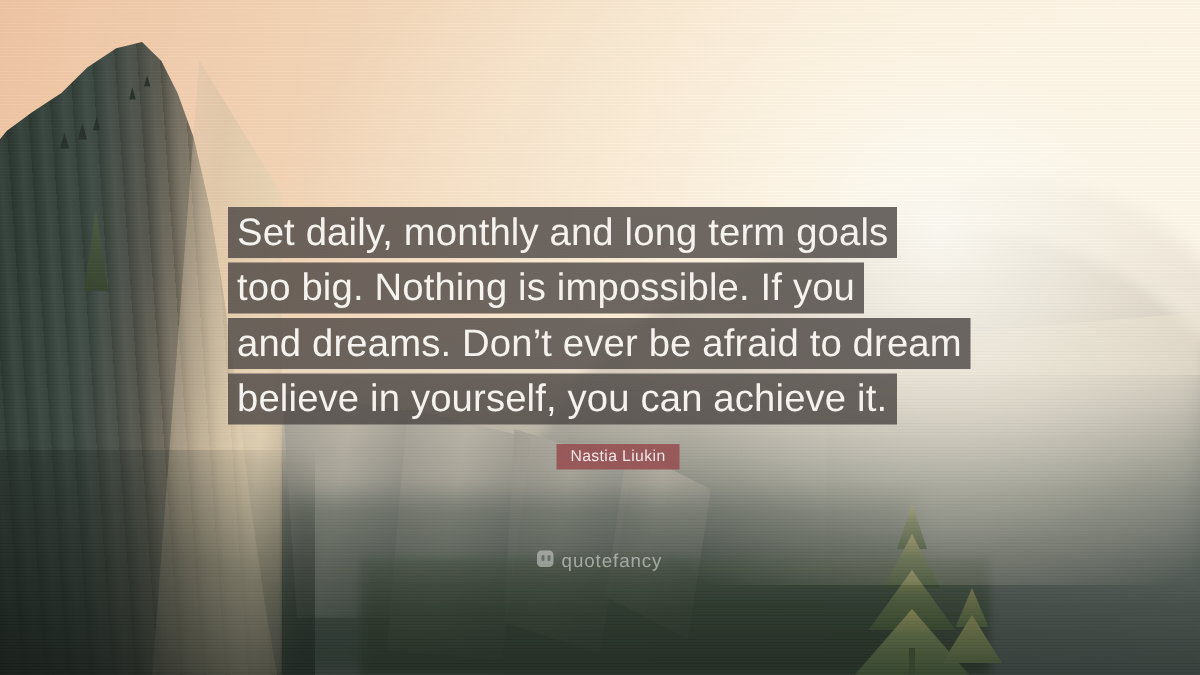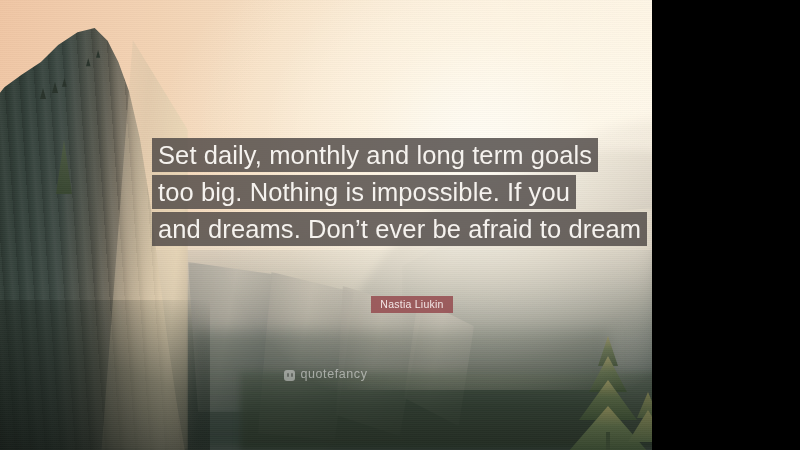--- a/index.html
+++ b/index.html
@@ -7,21 +7,21 @@
 
   html, body {
     width:800px; height:450px;
     overflow:hidden;
     background:#000;
     font-family:"Liberation Sans", sans-serif;
   }
 
   #stage {
     position:relative;
-    width:652px; height:450px;
+    width:800px; height:450px;
     overflow:hidden;
   }
 
   
 
   .photo { position:absolute; inset:0; overflow:hidden; }
 
   
   .sky {
     position:absolute; inset:0;
@@ -217,21 +217,21 @@
     padding:0 9px;
     letter-spacing:.25px;
   }
 
   
 
   .watermark {
     position:absolute;
     left:0; right:0; top:367px;
     display:flex;
-    align-items:flex-end;
+    align-items:flex-start;
     justify-content:center;
     gap:5px;
     opacity:.52;
   }
   .wm-logo {
     width:11px; height:11px;
     border-radius:3px;
     background:rgba(245,245,245,.85);
     position:relative;
   }
@@ -295,20 +295,21 @@
 
     <div class="sunglow"></div>
     <div class="fg-dark"></div>
     <div class="grain"></div>
   </div>
 
   <div class="quote">
     <div class="qline">Set daily, monthly and long term goals</div>
     <div class="qline">too big. Nothing is impossible. If you</div>
     <div class="qline">and dreams. Don’t ever be afraid to dream</div>
+    <div class="qline">believe in yourself, you can achieve it.</div>
 
     <div class="author-wrap">
       <span class="author">Nastia Liukin</span>
     </div>
   </div>
 
   <div class="watermark">
     <span class="wm-logo"></span>
     <span class="wm-text">quotefancy</span>
   </div>

